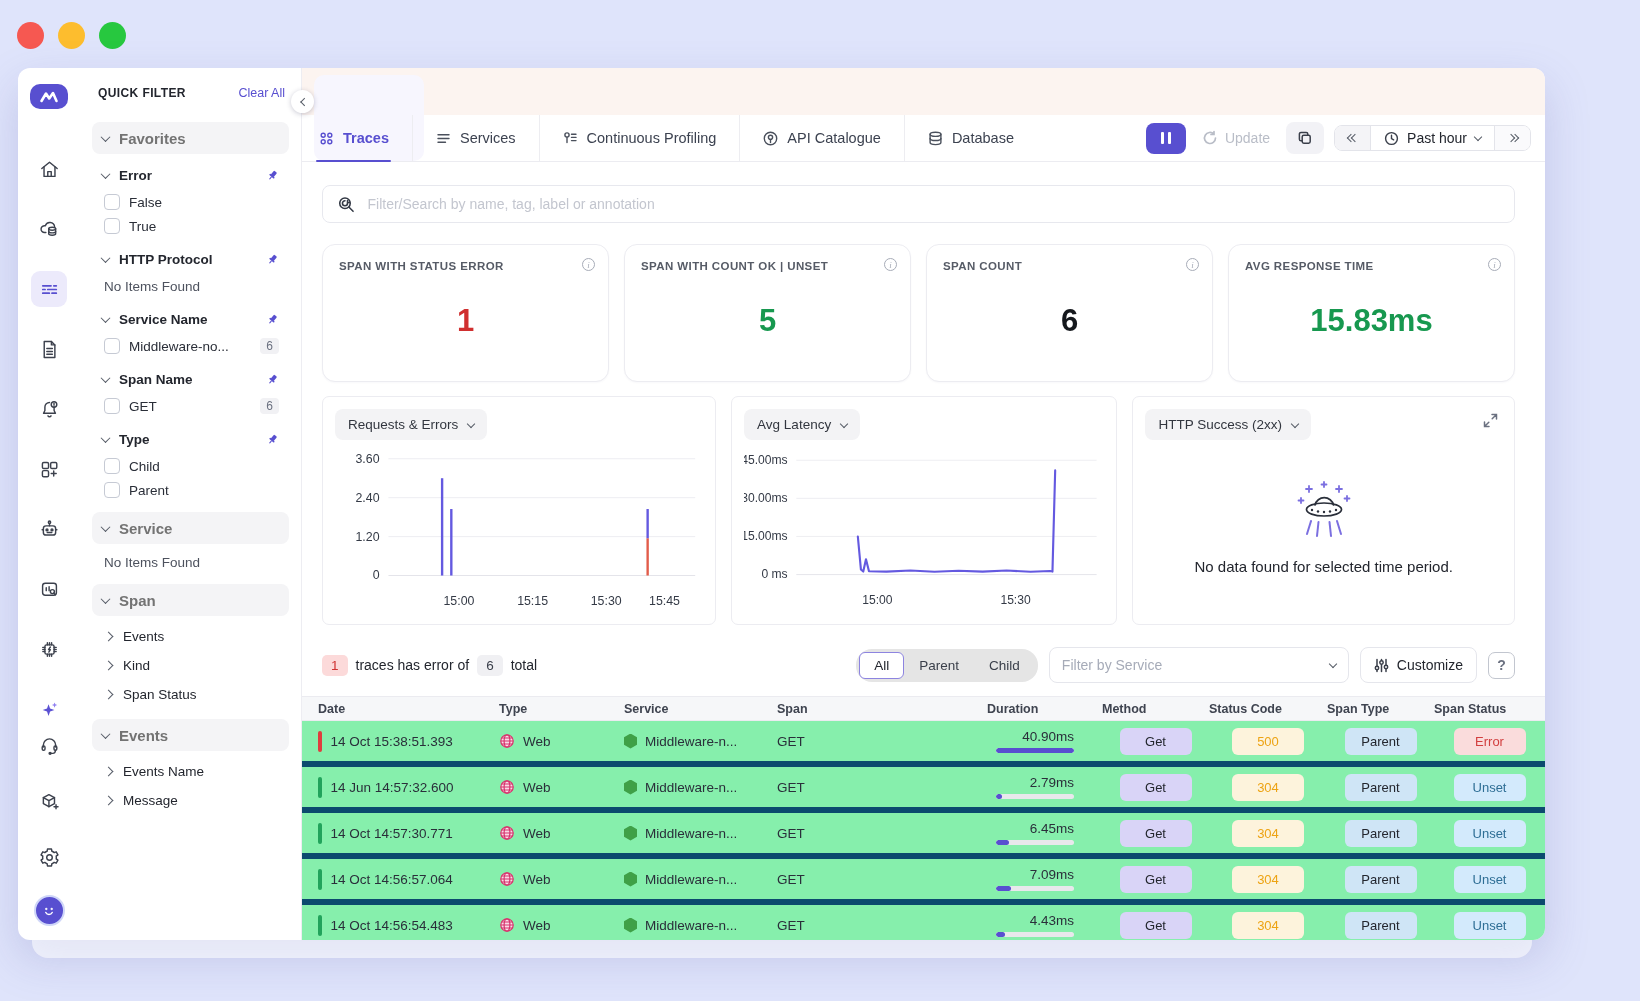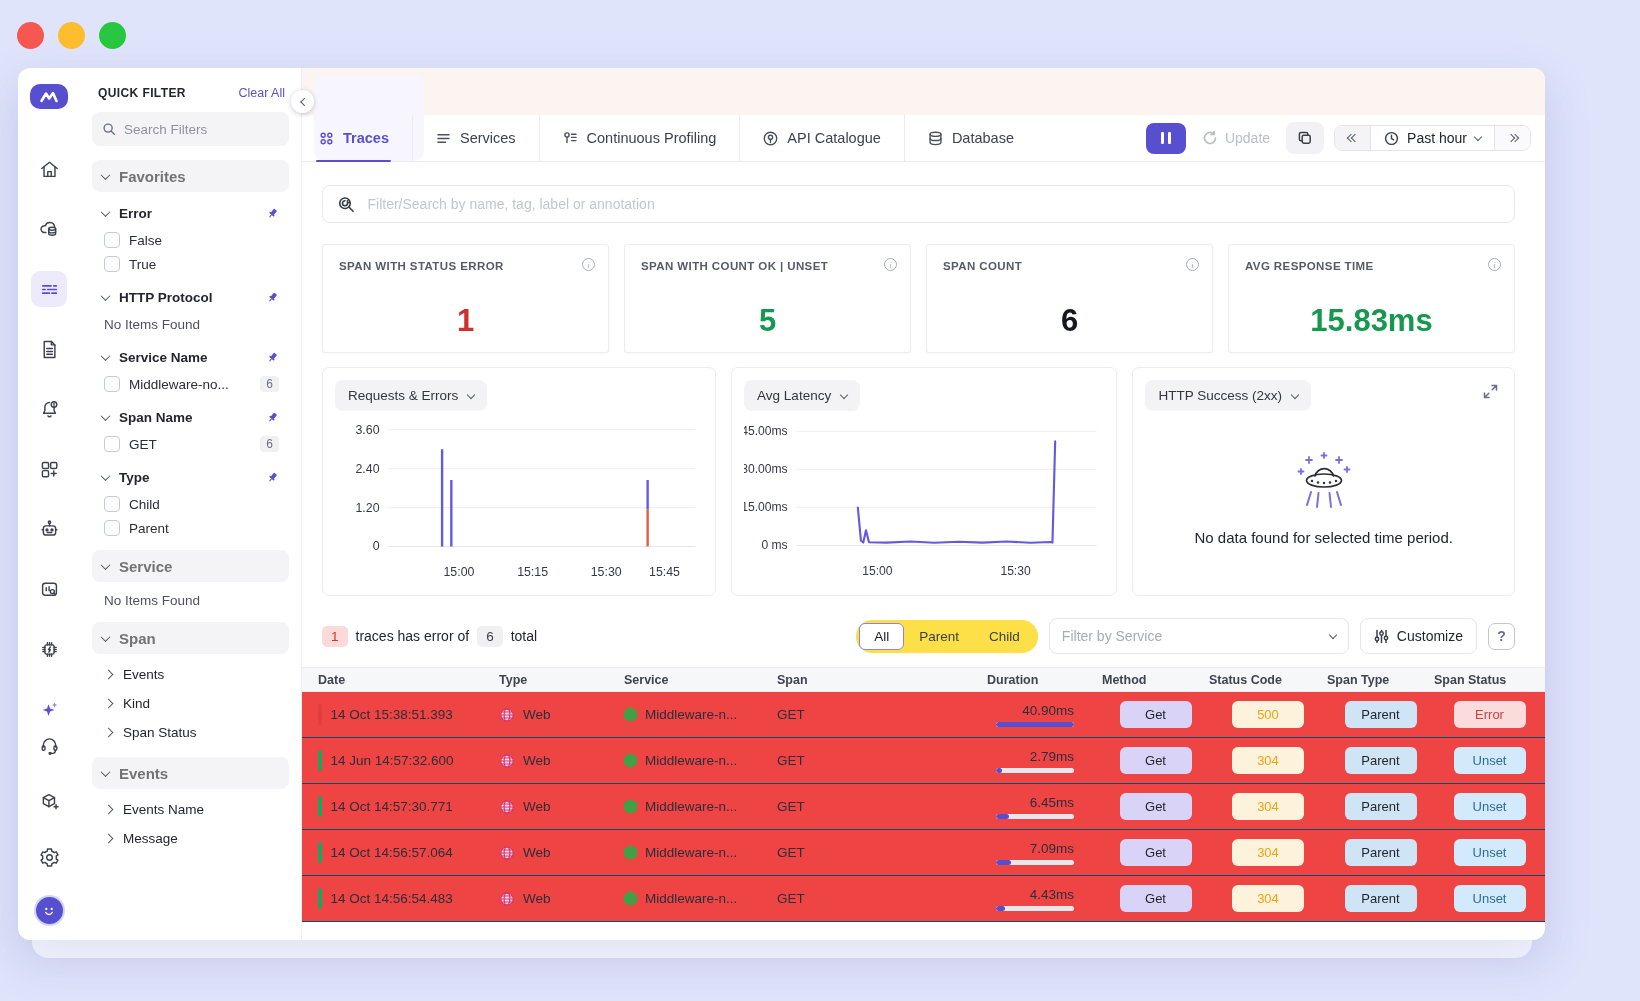--- a/index.html
+++ b/index.html
@@ -87,21 +87,21 @@
   .dbl-chev .chev { width:6px; height:6px; }
 
   .searchbar-wrap { padding:23px 30px 0 20px; }
   .searchbar { height:38px; border:1px solid #e7e8ee; border-radius:8px; display:flex; align-items:center; gap:12px; padding:0 14px; background:#fff; }
   .searchbar svg { width:19px; height:19px; stroke:#343a46; fill:none; stroke-width:1.6; stroke-linecap:round; }
   .searchbar input { border:none; outline:none; font-size:14px; width:100%; font-family:inherit; color:#23262e; }
   .searchbar input::placeholder { color:#c3c6cf; }
 
   
   .cards { display:grid; grid-template-columns:repeat(4,1fr); gap:15px; padding:21px 30px 0 20px; }
-  .card { border:1px solid #ececf1; border-radius:3px; background:#fff; height:109px; padding:15px 16px; position:relative; box-shadow:0 1px 2px rgba(40,40,80,.03); }
+  .card { border:1px solid #ececf1; border-radius:13px; background:#fff; height:138px; padding:15px 16px; position:relative; box-shadow:0 1px 2px rgba(40,40,80,.03); }
   .card-title { font-size:11.5px; font-weight:bold; letter-spacing:.4px; color:#565b66; }
   .card-value { position:absolute; left:0; right:0; top:58px; text-align:center; font-size:31px; font-weight:bold; }
   .info-ic { position:absolute; top:13px; right:13px; width:13px; height:13px; border:1.2px solid #a7acb8; border-radius:50%; color:#a7acb8; font-size:9px; display:flex; align-items:center; justify-content:center; font-family:"Liberation Serif",serif; font-style:italic; }
 
   
   .charts { display:grid; grid-template-columns:1.02fr 1fr .99fr; gap:15px; padding:14px 30px 0 20px; }
   .panel { border:1px solid #ececf1; border-radius:7px; background:#fff; height:229px; padding:12px 12px 8px; position:relative; }
   .chip { display:inline-flex; align-items:center; gap:10px; background:#f3f3f5; border-radius:8px; padding:8px 13px; font-size:13.5px; color:#32363f; cursor:pointer; }
   .chip .dchev { margin-top:-2px; }
   .expand-ic { position:absolute; top:16px; right:16px; width:15px; height:15px; cursor:pointer; }
@@ -111,32 +111,32 @@
   .empty-msg { font-size:15px; color:#23262e; }
 
   
   .tablesec { margin-top:22px; flex:1; min-height:0; display:flex; flex-direction:column; }
   .sumrow { display:flex; align-items:center; padding:0 30px 0 20px; gap:8px; }
   .badge-mini { font-size:13.5px; border-radius:5px; padding:3px 9px; }
   .bm-red { background:#fcdada; color:#d03333; }
   .bm-gray { background:#f0f0f3; color:#3a3f4a; }
   .sum-text { font-size:14px; color:#23262e; }
   .sum-right { margin-left:auto; display:flex; align-items:center; gap:11px; }
-  .toggle { display:flex; background:#fde047; border-radius:16px; padding:3px; }
+  .toggle { display:flex; background:#e5e5e5; border-radius:16px; padding:3px; }
   .toggle button { border:none; background:transparent; font-size:13.5px; color:#3a3f4a; padding:6px 15px; border-radius:6px; cursor:pointer; font-family:inherit; }
   .toggle button.on { background:#fff; border:1px solid #8d84e0; color:#23262e; padding:5px 14px; }
   .svc-filter { width:300px; height:36px; border:1px solid #e5e6ec; border-radius:8px; display:flex; align-items:center; justify-content:space-between; padding:0 12px; color:#a6abb8; font-size:14px; cursor:pointer; background:#fff; }
   .customize { height:36px; border:1px solid #e5e6ec; border-radius:8px; background:#fff; display:flex; align-items:center; gap:8px; padding:0 13px; font-size:14px; color:#23262e; cursor:pointer; font-family:inherit; }
   .customize svg { width:15px; height:15px; stroke:#3a3f4a; fill:none; stroke-width:1.5; stroke-linecap:round; }
   .help-btn { width:27px; height:27px; border:1.4px solid #c2c6cf; border-radius:7px; background:#fff; color:#6b7180; font-size:14px; font-weight:bold; display:flex; align-items:center; justify-content:center; cursor:pointer; }
 
   .ttable { margin-top:13px; flex:1; overflow:hidden; }
   .trow { display:grid; grid-template-columns:181px 125px 153px 210px 115px 107px 118px 107px 1fr; align-items:center; padding-left:16px; }
   .thead { background:#f6f7f9; border-top:1px solid #ebebf0; border-bottom:1px solid #ebebf0; height:25px; font-size:12.5px; font-weight:bold; color:#3f4450; }
-  .tbody .trow { height:46px; border-bottom:1px solid #0c4a6e; font-size:13.5px; color:#2a2f3a; background:#ef4444; }
+  .tbody .trow { height:46px; border-bottom:6px solid #0c4a6e; font-size:13.5px; color:#2a2f3a; background:#86efac; }
   .datecell { display:flex; align-items:center; gap:9px; }
   .rowbar { width:3.5px; height:21px; border-radius:2px; flex:0 0 auto; }
   .typecell,.svccell { display:flex; align-items:center; gap:8px; }
   .durcell { display:flex; flex-direction:column; align-items:flex-end; padding-right:28px; gap:4px; }
   .durtrack { width:78px; height:5px; background:#e8e8ec; border-radius:3px; overflow:hidden; }
   .durfill { height:100%; background:#584fd0; border-radius:3px; }
   .bcell { display:flex; justify-content:center; }
   .pillbadge { font-size:13px; padding:6px 0; width:72px; text-align:center; border-radius:6px; }
   .b-method { background:#d9d4f7; color:#23262e; }
   .b-status { background:#fdf3dc; color:#eda313; }
@@ -269,27 +269,20 @@
             <path d="M5.8 10.5a3.6 3.6 0 0 0 6.4 0"></path>
           </svg>
         </div>
       </div>
   </div>
 
   <div class="qf">
     <div class="qf-head">
       <span class="qf-title">QUICK FILTER</span>
       <span class="qf-clear">Clear All</span>
-    </div>
-    <div class="qf-search">
-      <svg width="16" height="16" viewBox="0 0 16 16" fill="none" stroke="#6b7180" stroke-width="1.6" stroke-linecap="round">
-          <circle cx="7" cy="7" r="4.6"></circle>
-          <path d="M10.6 10.6 14 14"></path>
-        </svg>
-      <input placeholder="Search Filters" style="">
     </div>
     <div id="qf-body">
         <div class="qf-pill">
           <span class="chev down"></span>
           <span class="qf-pill-label">Favorites</span>
         </div>
         <div class="qf-sec">
           <span class="chev down"></span>
           <span class="qf-sec-label">Error</span>
           <svg class="pin" width="13" height="13" viewBox="0 0 13 13">

